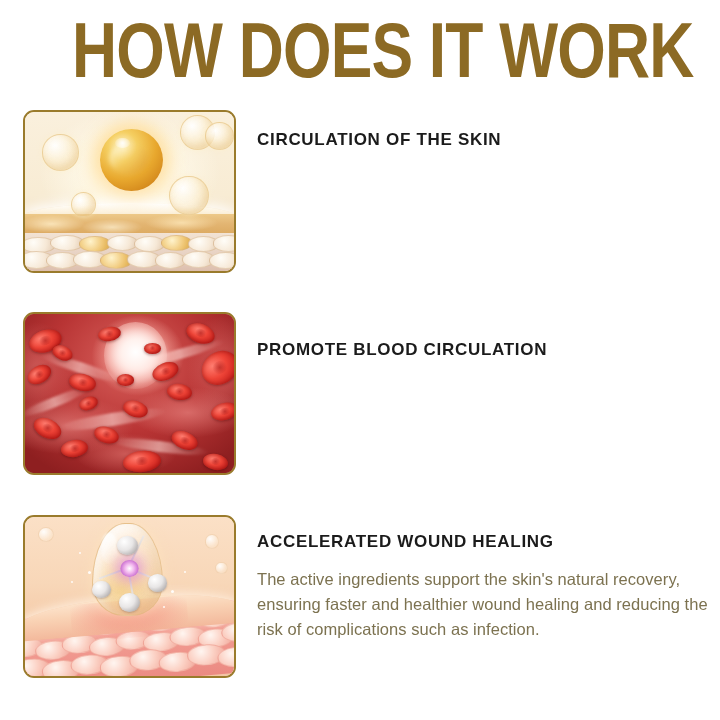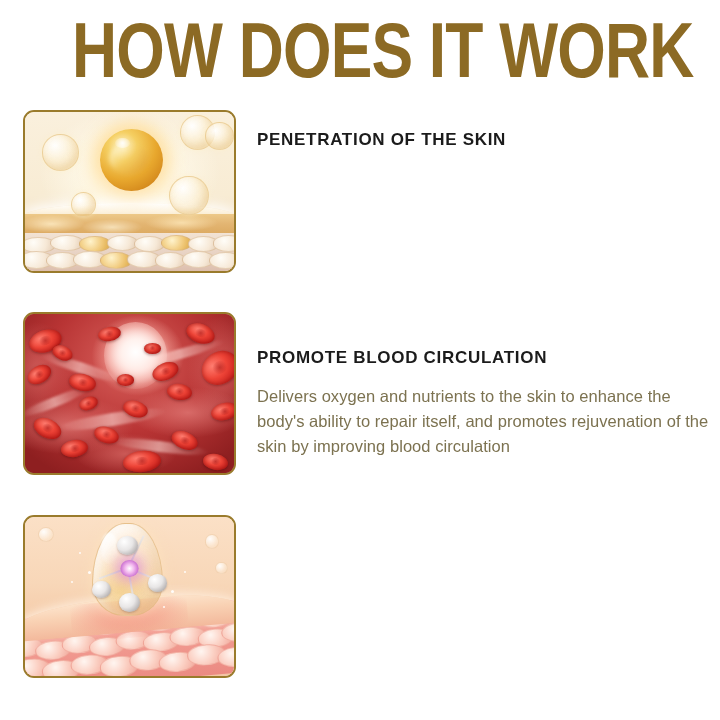--- a/index.html
+++ b/index.html
@@ -85,21 +85,21 @@
 
   .body {
     color: #7c7250;
     font-size: 16.5px;
     line-height: 25px;
     letter-spacing: 0.05px;
   }
 
   #section-0 .head { margin-top: 20px; }
   #section-0 .body { margin-top: 15px; }
-  #section-1 .head { margin-top: 36px; }
+  #section-1 .head { margin-top: 28px; }
   #section-1 .body { margin-top: 16px; }
   #section-2 .head { margin-top: 17px; }
   #section-2 .body { margin-top: 15px; }
 
   
   .a1-bg {
     position: absolute; inset: 0;
     background:
       radial-gradient(ellipse 60% 55% at 50% 38%, #fffdf6 0%, rgba(255,250,235,0.6) 45%, rgba(255,246,222,0) 72%),
       linear-gradient(#faf0dd 0%, #f8ecd4 52%, #f6e6cb 62%, #f3dfc0 100%);
@@ -311,21 +311,21 @@
         <div class="a1-bubble" style="left:8%;top:14%;width:18%;height:23%;"></div>
         <div class="a1-bubble" style="left:74%;top:2%;width:17%;height:22%;"></div>
         <div class="a1-bubble" style="left:86%;top:6%;width:14%;height:18%;"></div>
         <div class="a1-bubble" style="left:69%;top:40%;width:19%;height:25%;"></div>
         <div class="a1-bubble" style="left:22%;top:50%;width:12%;height:16%;"></div>
 
         <div class="a1-sphere"></div>
       </div>
     </div>
     <div class="textcol">
-      <div class="head">PENETRATION OF THE SKIN</div>
+      <div class="head">CIRCULATION OF THE SKIN</div>
     </div>
   </div>
 
   <div class="section" id="section-1">
     <div class="thumb">
       <div class="art">
         <div class="a2-bg"></div>
         <div class="a2-vessel"></div>
 
         <div class="a2-strand" style="left:6%;top:30%;width:40%;height:7%;transform:rotate(18deg);"></div>
@@ -353,21 +353,20 @@
         <div class="a2-rbc" style="left:47%;top:86%;width:18%;height:13%;transform:rotate(-6deg);"></div>
         <div class="a2-rbc" style="left:70%;top:74%;width:13%;height:11%;transform:rotate(22deg);"></div>
         <div class="a2-rbc" style="left:57%;top:18%;width:8%;height:7%;transform:rotate(0deg);"></div>
         <div class="a2-rbc" style="left:44%;top:38%;width:8%;height:7%;transform:rotate(0deg);"></div>
         <div class="a2-rbc" style="left:26%;top:52%;width:9%;height:8%;transform:rotate(-20deg);"></div>
         <div class="a2-rbc" style="left:85%;top:88%;width:12%;height:10%;transform:rotate(10deg);"></div>
       </div>
     </div>
     <div class="textcol">
       <div class="head">PROMOTE BLOOD CIRCULATION</div>
-      <div class="body">Delivers oxygen and nutrients to the skin to enhance the body's ability to repair itself, and promotes rejuvenation of the skin by improving blood circulation</div>
     </div>
   </div>
 
   <div class="section" id="section-2">
     <div class="thumb">
       <div class="art">
         <div class="a3-bg"></div>
 
         <div class="a3-derm">
           <div class="cl" style="left:-3%;top:2%;width:15%;height:24%;"></div>
@@ -422,15 +421,19 @@
         <div class="a3-bubble" style="left:91%;top:28%;width:6%;height:8%;"></div>
 
         <div class="a3-spark" style="left:26%;top:22%;width:2px;height:2px;"></div>
         <div class="a3-spark" style="left:30%;top:34%;width:3px;height:3px;"></div>
         <div class="a3-spark" style="left:22%;top:40%;width:2px;height:2px;"></div>
         <div class="a3-spark" style="left:70%;top:46%;width:3px;height:3px;"></div>
         <div class="a3-spark" style="left:76%;top:34%;width:2px;height:2px;"></div>
         <div class="a3-spark" style="left:66%;top:56%;width:2px;height:2px;"></div>
       </div>
     </div>
+    <div class="textcol">
+      <div class="head">ACCELERATED WOUND HEALING</div>
+      <div class="body">The active ingredients support the skin's natural recovery, ensuring faster and healthier wound healing and reducing the risk of complications such as infection.</div>
+    </div>
   </div>
 
 </div>
 
 </body></html>

